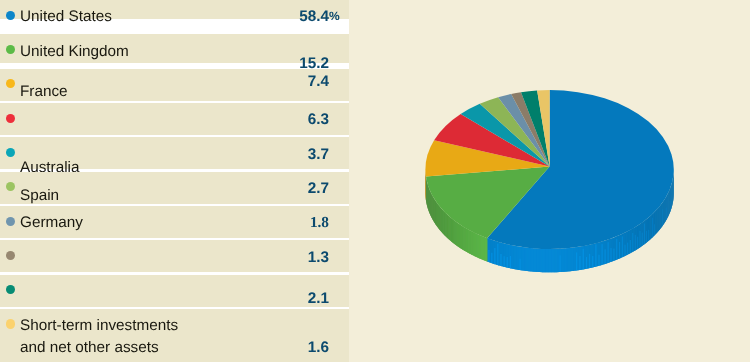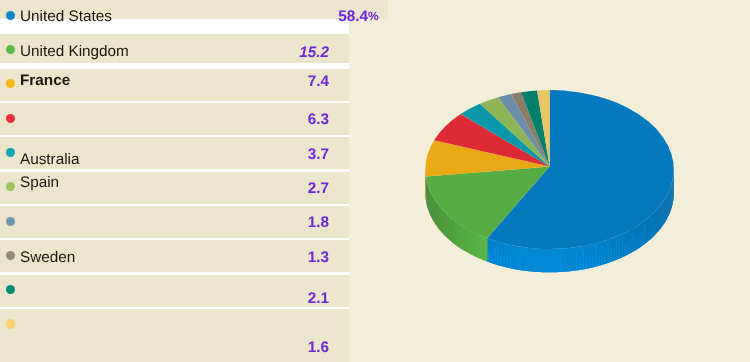--- a/index.html
+++ b/index.html
@@ -22,82 +22,84 @@
   .legend-dot{
     position:absolute;left:6px;width:9.2px;height:9.2px;border-radius:50%;
   }
   .legend-label{
     position:absolute;left:20px;
     font-size:15.3px;line-height:21.3px;color:#19180f;
     white-space:pre-line;
   }
   .legend-value{
     position:absolute;
-    font-size:15.3px;line-height:21.3px;color:#6d28d9;font-weight:bold;
+    font-size:15.3px;line-height:21.3px;color:#0c4a6e;font-weight:bold;
     text-align:left;
   }
   .pct{
     position:absolute;left:100%;top:-0.6px;
     font-size:12px;font-weight:bold;
   }
 
   
   #chart{position:absolute;left:0;top:0;width:750px;height:362px;}
 </style>
 </head>
 <body>
 
 <div id="stage">
 
   <div id="legend">
-      <div class="legend-row" style="top: 0px; height: 19px; background: rgb(235, 230, 203); padding-left: 39px;">
+      <div class="legend-row" style="top: 0px; height: 19px; background: rgb(235, 230, 203);">
         <span class="legend-dot" style="background: rgb(13, 134, 201); top: 10.6px;"></span>
         <span class="legend-label" style="top: 6.4px;">United States</span>
         <span class="legend-value" style="right: 20px; top: 6.4px;"><span>58.4</span><span class="pct">%</span></span>
       </div>
       <div class="legend-row" style="top: 34.32px; height: 29px; background: rgb(235, 230, 203);">
         <span class="legend-dot" style="background: rgb(92, 187, 71); top: 10.6px;"></span>
         <span class="legend-label" style="top: 6.4px;">United Kingdom</span>
-        <span class="legend-value" style="right: 20px; top: 8px; font-style: italic;"><span>15.2</span></span>
+        <span class="legend-value" style="right: 20px; top: 19px;"><span>15.2</span></span>
       </div>
       <div class="legend-row" style="top: 68.64px; height: 32.12px; background: rgb(235, 230, 203);">
         <span class="legend-dot" style="background: rgb(248, 184, 26); top: 10.6px;"></span>
-        <span class="legend-label" style="top: 1px; font-weight: bold;">France</span>
+        <span class="legend-label" style="top: 12px;">France</span>
         <span class="legend-value" style="right: 20px; top: 2px;"><span>7.4</span></span>
       </div>
       <div class="legend-row" style="top: 102.96px; height: 32.12px; background: rgb(235, 230, 203);">
         <span class="legend-dot" style="background: rgb(238, 47, 59); top: 10.6px;"></span>
         <span class="legend-label" style="top: 6.4px; margin-top: 28px;">Japan</span>
         <span class="legend-value" style="right: 20px; top: 6.4px;"><span>6.3</span></span>
       </div>
       <div class="legend-row" style="top: 137.28px; height: 32.12px; background: rgb(235, 230, 203);">
         <span class="legend-dot" style="background: rgb(11, 166, 183); top: 10.6px;"></span>
-        <span class="legend-label" style="top: 12px;">Australia</span>
+        <span class="legend-label" style="top: 20px;">Australia</span>
         <span class="legend-value" style="right: 20px; top: 6.4px;"><span>3.7</span></span>
       </div>
       <div class="legend-row" style="top: 171.6px; height: 32.12px; background: rgb(235, 230, 203);">
         <span class="legend-dot" style="background: rgb(156, 196, 98); top: 10.6px;"></span>
-        <span class="legend-label" style="top: 0;">Spain</span>
+        <span class="legend-label" style="top: 13px;">Spain</span>
         <span class="legend-value" style="right: 20px; top: 6.4px;"><span>2.7</span></span>
       </div>
       <div class="legend-row" style="top: 205.92px; height: 32.12px; background: rgb(235, 230, 203);">
         <span class="legend-dot" style="background: rgb(112, 149, 174); top: 10.6px;"></span>
-        <span class="legend-value" style="right: 20px; top: 6.4px;"><span>1.8</span></span>
+        <span class="legend-label" style="top: 6.4px;">Germany</span>
+        <span class="legend-value" style="right: 20px; top: 6.4px; font-family: Liberation Serif, serif;"><span>1.8</span></span>
       </div>
       <div class="legend-row" style="top: 240.24px; height: 32.12px; background: rgb(235, 230, 203);">
         <span class="legend-dot" style="background: rgb(151, 136, 113); top: 10.6px;"></span>
-        <span class="legend-label" style="top: 6.4px;">Sweden</span>
         <span class="legend-value" style="right: 20px; top: 6.4px;"><span>1.3</span></span>
       </div>
       <div class="legend-row" style="top: 274.56px; height: 32.12px; background: rgb(235, 230, 203);">
         <span class="legend-dot" style="background: rgb(7, 140, 116); top: 10.6px;"></span>
         <span class="legend-value" style="right: 20px; top: 13px;"><span>2.1</span></span>
       </div>
       <div class="legend-row" style="top: 308.88px; height: 66.44px; background: rgb(235, 230, 203);">
         <span class="legend-dot" style="background: rgb(251, 210, 110); top: 10.6px;"></span>
+        <span class="legend-label" style="top: 6.4px;">Short-term investments
+and net other assets</span>
         <span class="legend-value" style="right: 20px; top: 27.7px;"><span>1.6</span></span>
       </div>
     </div>
 
   <svg id="chart" viewBox="0 0 750 362" width="750" height="362" xmlns="http://www.w3.org/2000/svg">
       <g>
         <g>
           <path d="M 673.799 169.295 A 124.2 79.5 0 0 1 673.794 170.390 L 673.794 193.590 A 124.2 79.5 0 0 0 673.799 192.495 Z" fill="#046fad"></path>
           <path d="M 673.800 169.780 A 124.2 79.5 0 0 1 673.784 170.875 L 673.784 194.075 A 124.2 79.5 0 0 0 673.800 192.980 Z" fill="#046fad"></path>
           <path d="M 673.796 170.265 A 124.2 79.5 0 0 1 673.770 171.360 L 673.770 194.560 A 124.2 79.5 0 0 0 673.796 193.465 Z" fill="#046fad"></path>

